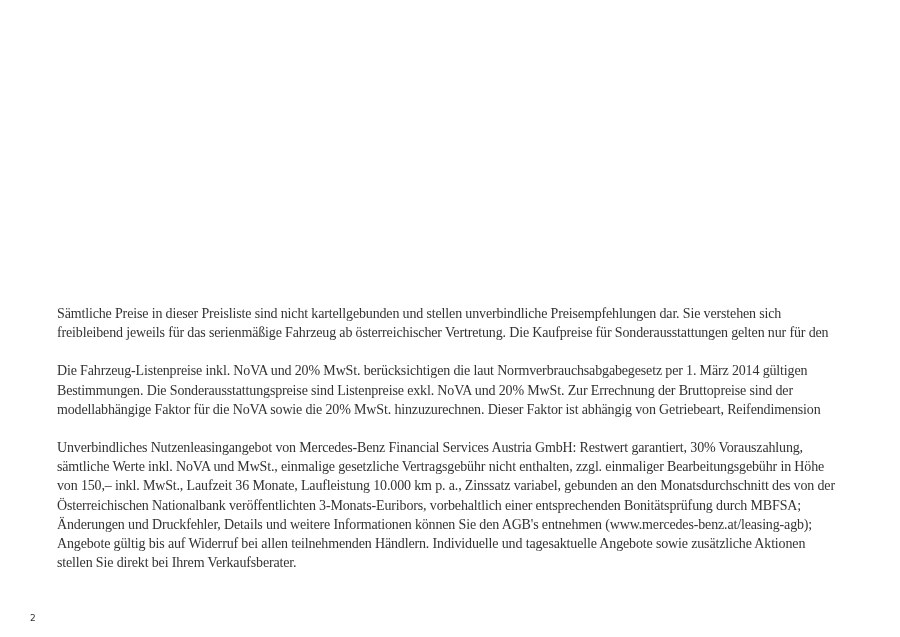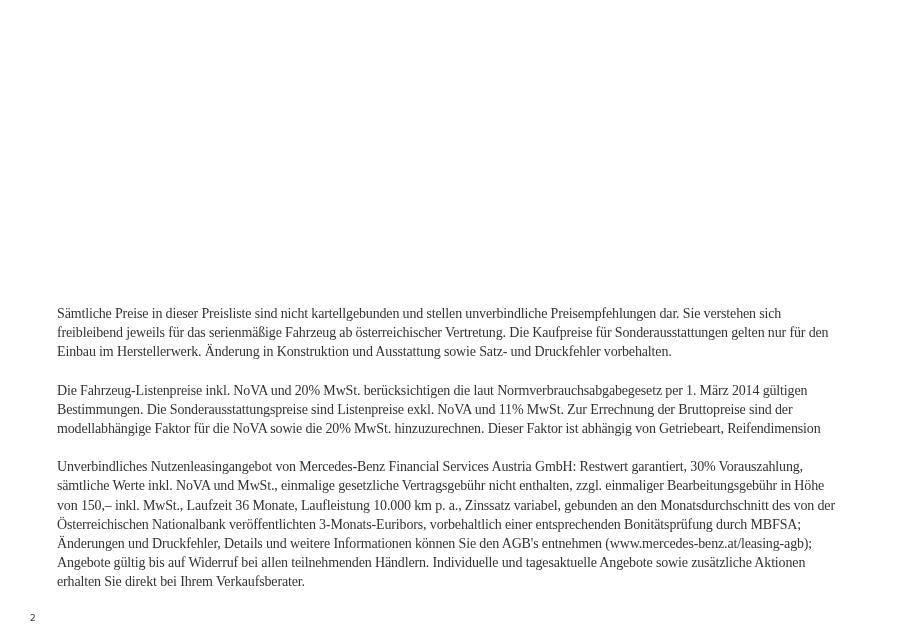--- a/index.html
+++ b/index.html
@@ -51,36 +51,35 @@
 </head>
 <body>
 
 <div class="page">
 
   <div class="text-block">
 
     <p class="para">
       <span class="line">Sämtliche Preise in dieser Preisliste sind nicht kartellgebunden und stellen unverbindliche Preisempfehlungen dar. Sie verstehen sich</span>
       <span class="line">freibleibend jeweils für das serienmäßige Fahrzeug ab österreichischer Vertretung. Die Kaufpreise für Sonderausstattungen gelten nur für den</span>
-      <span class="line">Einbau im Herstellerwerk. Änderung in Konstruktion und Ausstattung sowie Satz- und Druckfehler vorbehalten.</span>
     </p>
 
     <p class="para">
       <span class="line">Die Fahrzeug-Listenpreise inkl. NoVA und 20% MwSt. berücksichtigen die laut Normverbrauchsabgabegesetz per 1. März 2014 gültigen</span>
-      <span class="line">Bestimmungen. Die Sonderausstattungspreise sind Listenpreise exkl. NoVA und 11% MwSt. Zur Errechnung der Bruttopreise sind der</span>
+      <span class="line">Bestimmungen. Die Sonderausstattungspreise sind Listenpreise exkl. NoVA und 20% MwSt. Zur Errechnung der Bruttopreise sind der</span>
       <span class="line">modellabhängige Faktor für die NoVA sowie die 20% MwSt. hinzuzurechnen. Dieser Faktor ist abhängig von Getriebeart, Reifendimension</span>
     </p>
 
     <p class="para">
       <span class="line">Unverbindliches Nutzenleasingangebot von Mercedes-Benz Financial Services Austria GmbH: Restwert garantiert, 30% Vorauszahlung,</span>
       <span class="line">sämtliche Werte inkl. NoVA und MwSt., einmalige gesetzliche Vertragsgebühr nicht enthalten, zzgl. einmaliger Bearbeitungsgebühr in Höhe</span>
       <span class="line">von 150,– inkl. MwSt., Laufzeit 36 Monate, Laufleistung 10.000 km p. a., Zinssatz variabel, gebunden an den Monatsdurchschnitt des von der</span>
       <span class="line">Österreichischen Nationalbank veröffentlichten 3-Monats-Euribors, vorbehaltlich einer entsprechenden Bonitätsprüfung durch MBFSA;</span>
       <span class="line">Änderungen und Druckfehler, Details und weitere Informationen können Sie den AGB's entnehmen (www.mercedes-benz.at/leasing-agb);</span>
       <span class="line">Angebote gültig bis auf Widerruf bei allen teilnehmenden Händlern. Individuelle und tagesaktuelle Angebote sowie zusätzliche Aktionen</span>
-      <span class="line">erhalten Sie direkt bei Ihrem Verkaufsberater.</span>
+      <span class="line">stellen Sie direkt bei Ihrem Verkaufsberater.</span>
     </p>
 
   </div>
 
   <div class="page-number">2</div>
 
 </div>
 
 </body></html>

